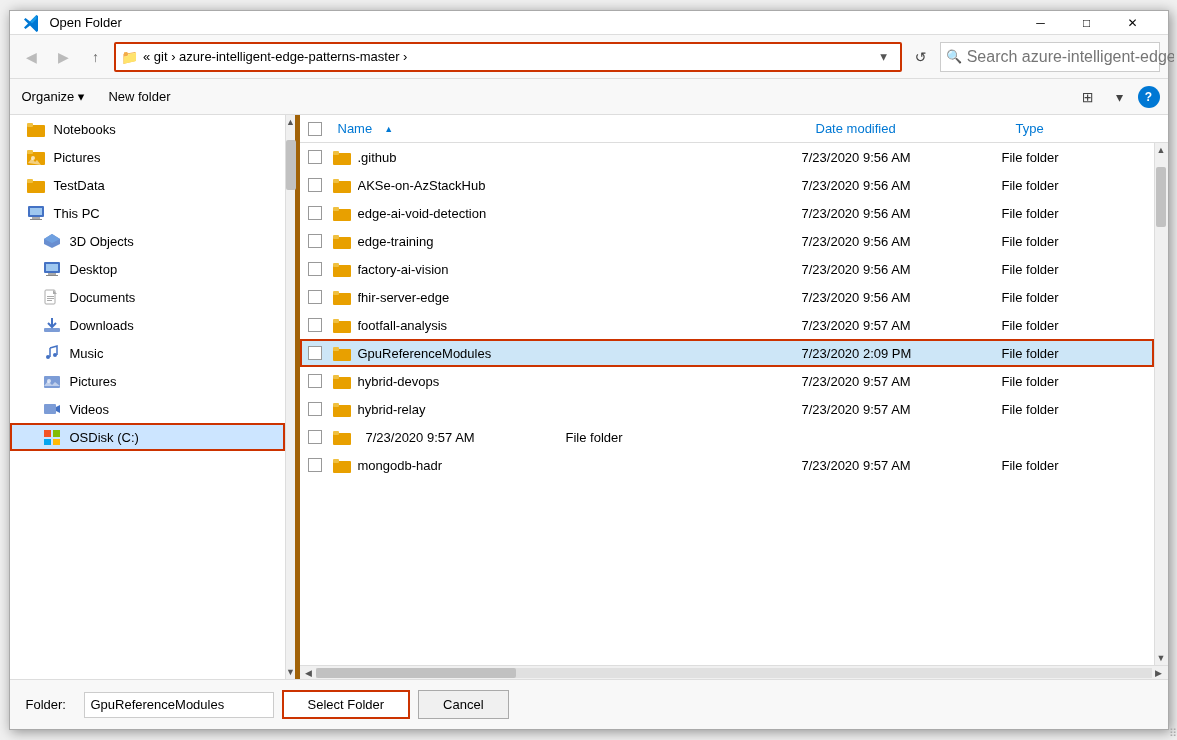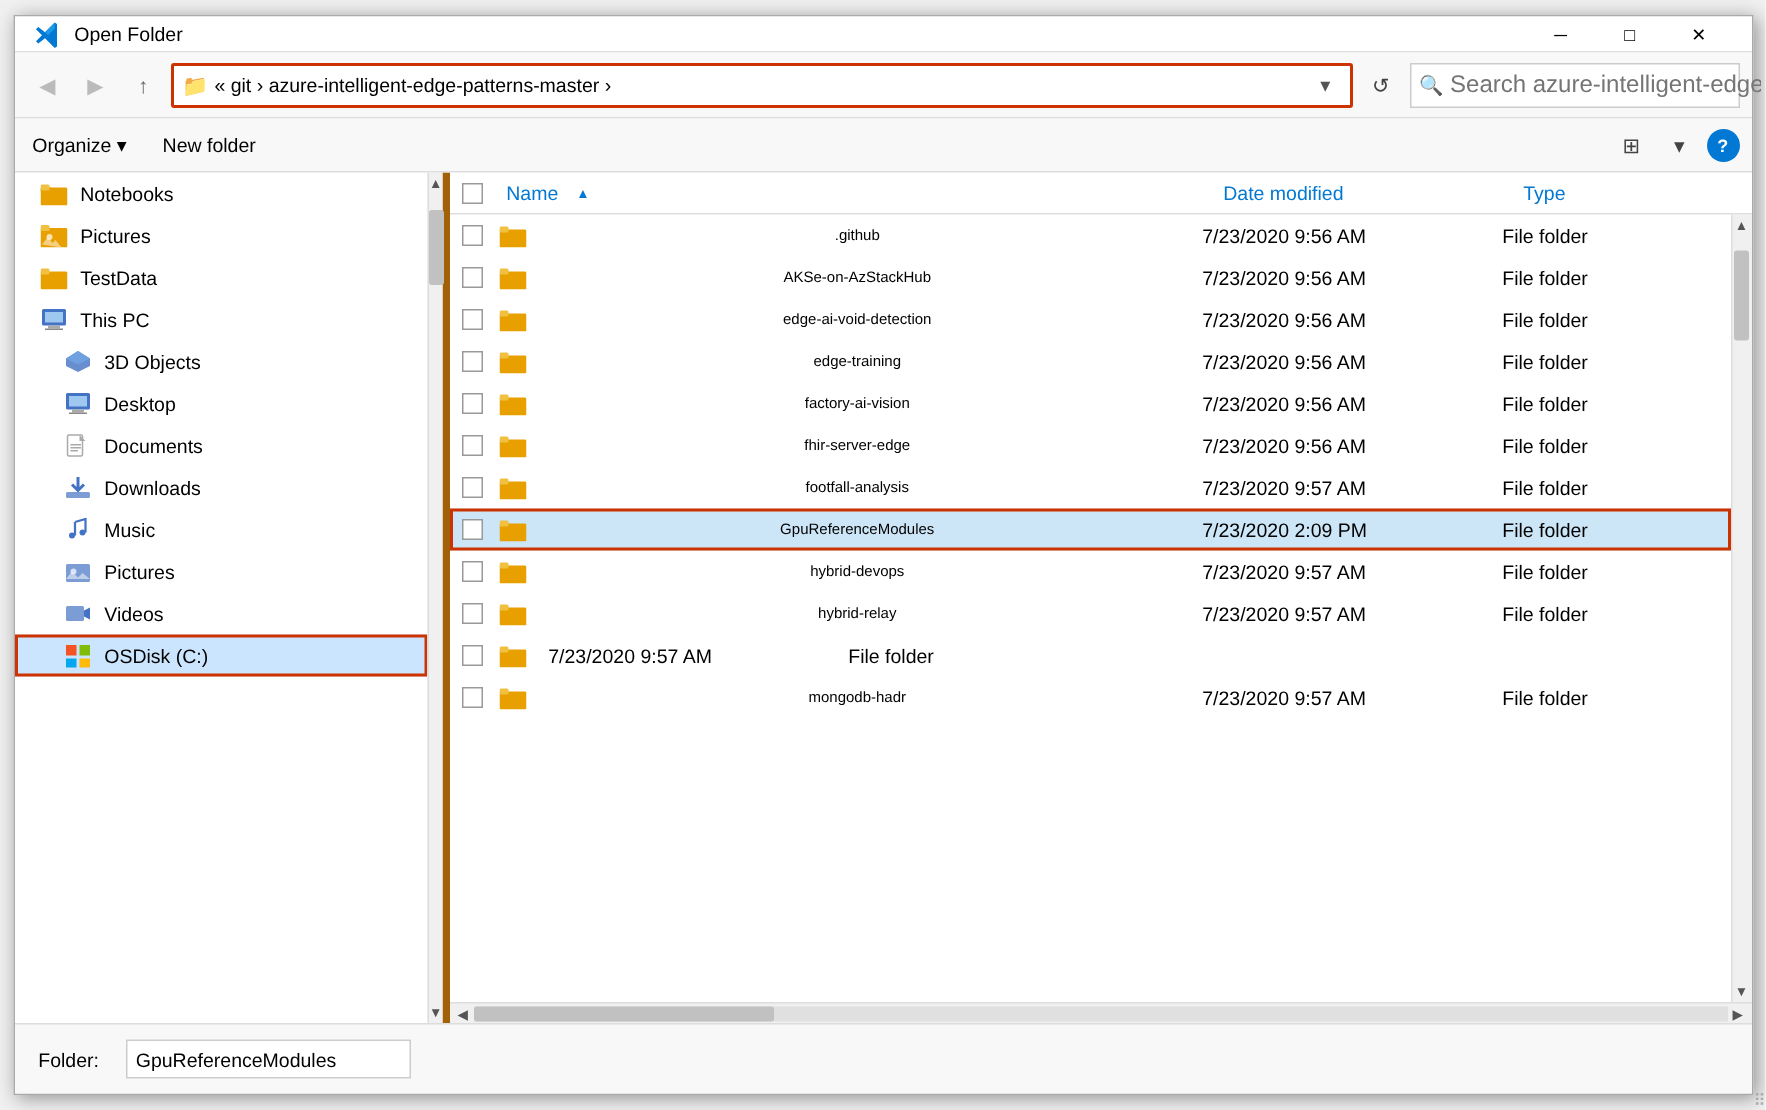--- a/index.html
+++ b/index.html
@@ -318,27 +318,26 @@
     .file-row-icon {
       width: 24px;
       display: flex;
       align-items: center;
       justify-content: center;
       flex-shrink: 0;
       margin-right: 4px;
     }
     .file-row-name {
       flex: 1;
-      font-size: 10px;
+      font-size: 13px;
       color: #000;
       white-space: nowrap;
       overflow: hidden;
       text-overflow: ellipsis;
       padding-right: 8px;
-      text-align: center;
     }
     .file-row-date {
       width: 200px;
       font-size: 13px;
       color: #000;
       padding: 0 8px;
       white-space: nowrap;
     }
     .file-row-type {
       width: 160px;
@@ -932,16 +931,20 @@
       </div>
     </div>
 
   </div>
 
   <div class="footer">
     <div class="folder-row">
       <span class="folder-label">Folder:</span>
       <input class="folder-input" type="text" value="GpuReferenceModules" style="">
     </div>
+    <div class="button-row">
+      <button class="btn-select">Select Folder</button>
+      <button class="btn-cancel">Cancel</button>
+    </div>
   </div>
 
   <div class="resize-grip">⠿</div>
 </div>
 
 </body></html>

